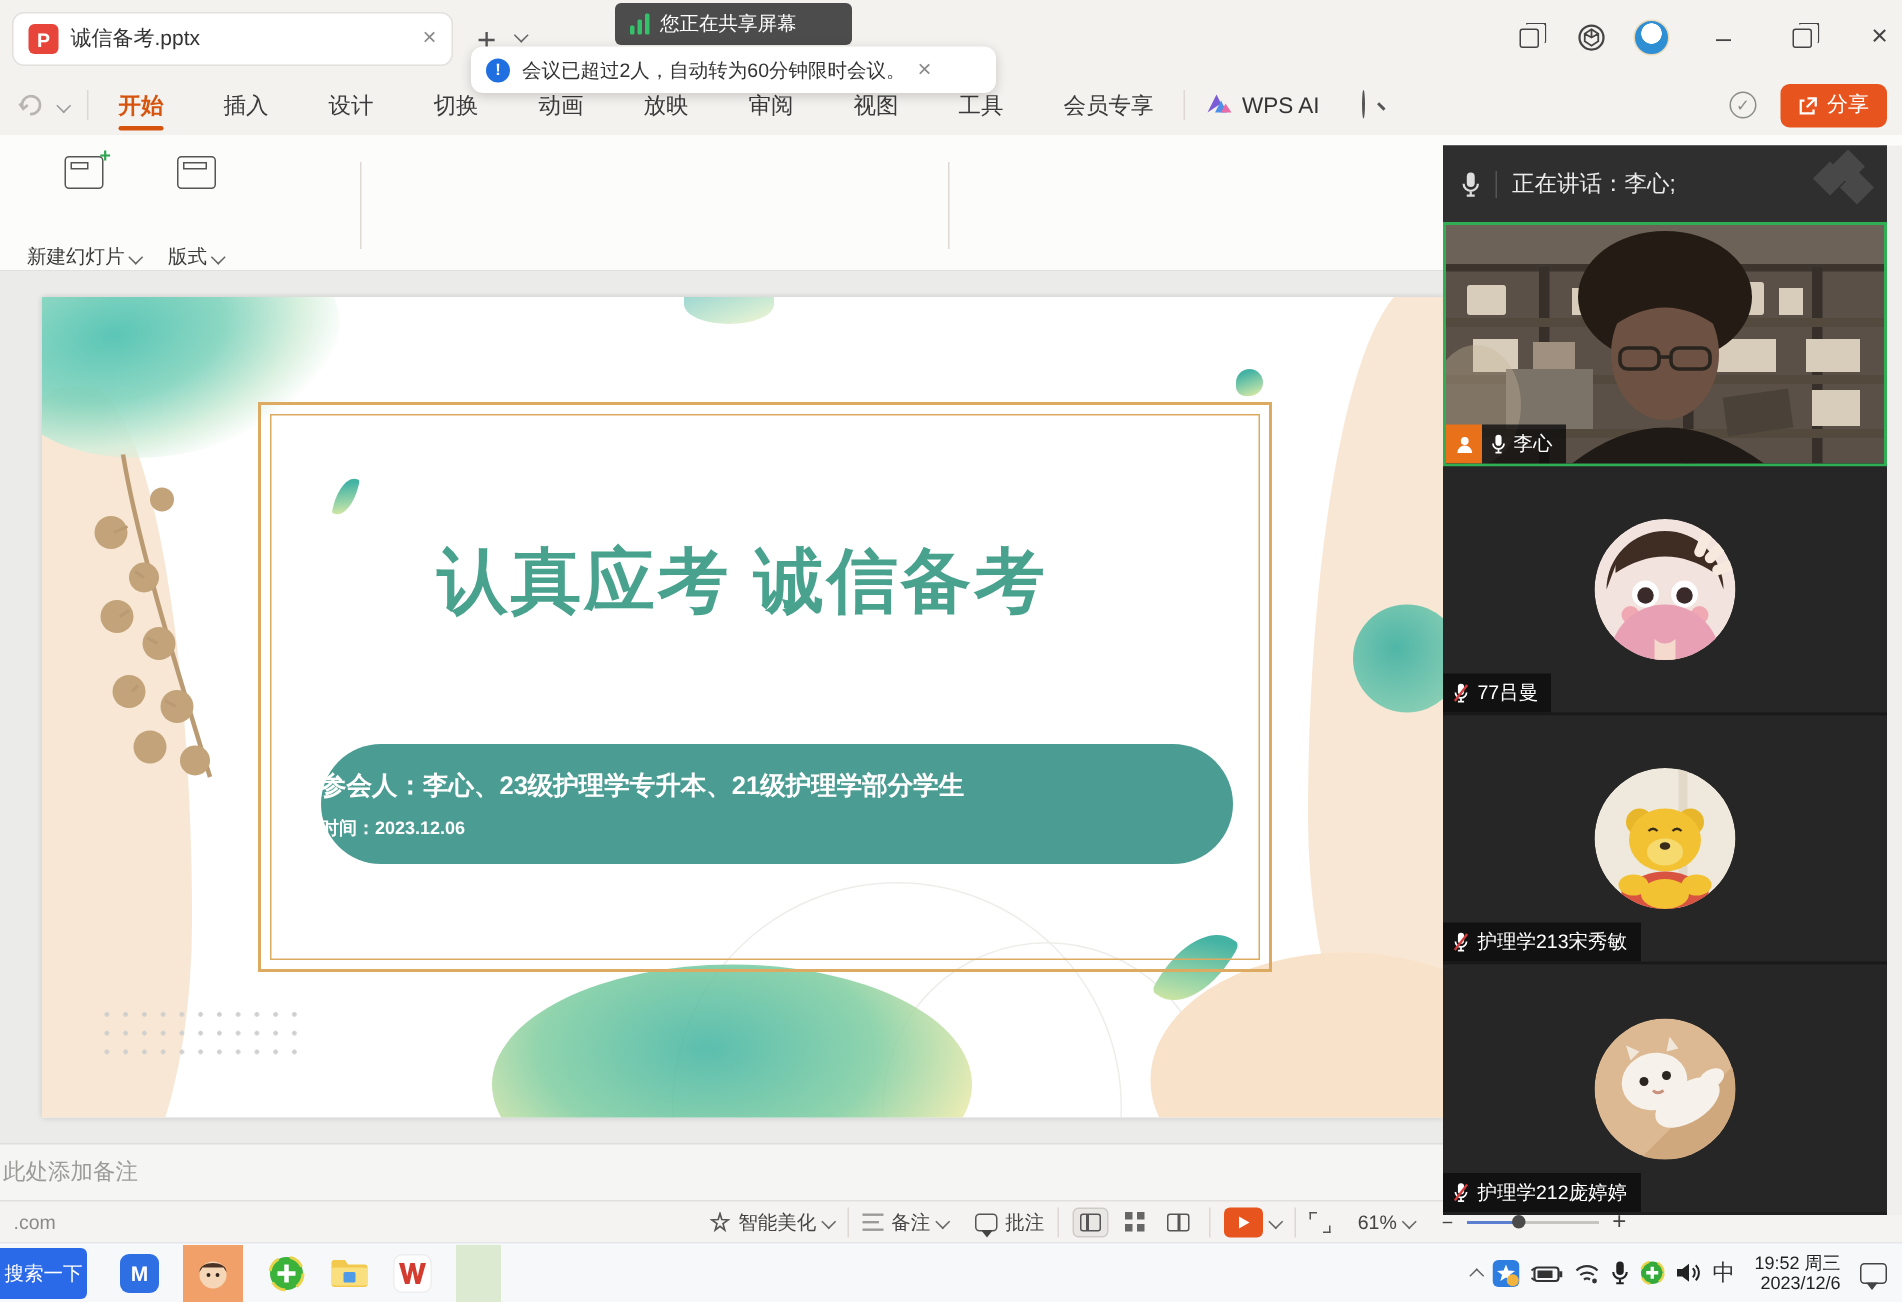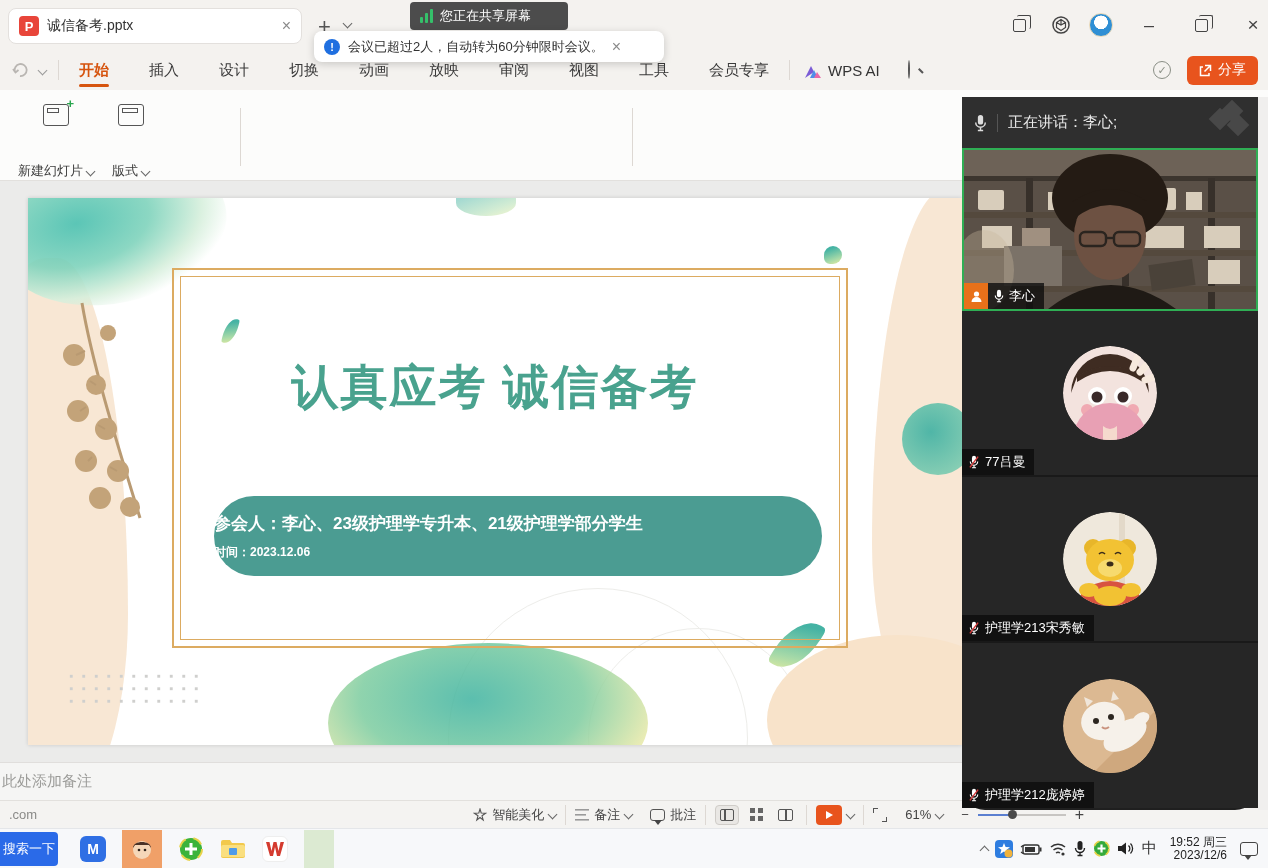--- a/index.html
+++ b/index.html
@@ -29,21 +29,21 @@
   .info-i { width:16px; height:16px; border-radius:50%; background:#1f6fe0; color:#fff; font-size:11px; font-weight:bold; display:flex; align-items:center; justify-content:center; }
   #meet-notice .msg { font-size:13px; color:#333; white-space:nowrap; }
 
   
   #menubar { left:0; top:50px; width:1268px; height:40px; background:#f4f2ef; display:flex; align-items:center; }
   .undo-grp { display:flex; align-items:center; gap:10px; padding:0 12px; }
   .vdiv { width:1px; height:20px; background:#ddd8d3; }
   .menu-item { font-size:15px; color:#3a3a3a; padding:0 20px; height:40px; display:flex; align-items:center; position:relative; white-space:nowrap; }
   .menu-item.active { color:#d6540e; font-weight:bold; }
   .menu-item.active:after { content:""; position:absolute; left:20px; right:20px; bottom:3px; height:3px; border-radius:2px; background:#d6540e; }
-  .wpsai { display:flex; align-items:flex-end; gap:6px; font-size:15px; color:#333; padding:0 14px; }
+  .wpsai { display:flex; align-items:flex-start; gap:6px; font-size:15px; color:#333; padding:0 14px; }
   .mag { width:11px; height:11px; border:1.6px solid #555; border-radius:50%; position:relative; }
   .mag:after { content:""; position:absolute; left:9px; top:9px; width:6px; height:1.6px; background:#555; transform:rotate(45deg); }
   .okcircle { width:18px; height:18px; border:1.5px solid #8a8f86; border-radius:50%; color:#8a8f86; font-size:11px; display:flex; align-items:center; justify-content:center; }
   .share-btn { background:#e8541d; color:#fff; border-radius:6px; height:29px; padding:0 12px; display:flex; align-items:center; gap:6px; font-size:14px; }
 
   
   #ribbon { left:0; top:90px; width:1268px; height:91px; background:#fcfcfb; border-bottom:1px solid #e2e0dd; }
   .rb-big { position:absolute; display:flex; flex-direction:column; align-items:center; gap:6px; color:#3c3c3c; font-size:13px; }
   .rb-ico { width:26px; height:22px; border:1.6px solid #555; border-radius:3px; position:relative; }
   .rb-ico.plus:after { content:"+"; position:absolute; right:-6px; top:-9px; color:#2aa64f; font-size:13px; font-weight:bold; }
@@ -104,21 +104,21 @@
   #taskbar { left:0; top:828px; width:1268px; height:40px; background:#f7f8fa; border-top:1px solid #e4e6e9; display:flex; align-items:center; }
   .tk-search { width:58px; height:34px; background:#2a6ae8; color:#fff; font-size:13px; display:flex; align-items:center; justify-content:center; border-radius:0 4px 4px 0; margin-right:14px; white-space:nowrap; overflow:hidden; }
   .tk-ico { width:26px; height:26px; border-radius:6px; margin:0 8px; display:flex; align-items:center; justify-content:center; font-weight:bold; font-size:14px; }
   .tray { margin-left:auto; display:flex; align-items:center; gap:7px; padding-right:10px; color:#333; }
   .tray .t { font-size:15px; }
   .clock { text-align:right; font-size:12px; line-height:13px; color:#222; margin:0 6px; }
   .bubble { width:18px; height:14px; border:1.5px solid #444; border-radius:3px; position:relative; }
   .bubble:after { content:""; position:absolute; left:3px; bottom:-5px; border-left:4px solid transparent; border-right:4px solid transparent; border-top:5px solid #444; }
 
   
-  #meeting { left:962px; top:97px; width:296px; height:713px; background:#1f1f1f; z-index:8;border-radius:23px; }
+  #meeting { left:962px; top:97px; width:296px; height:713px; background:#1f1f1f; z-index:8; }
   #meet-head { height:51px; background:#2f2f2f; display:flex; align-items:center; gap:10px; padding:0 12px; position:relative; overflow:hidden; }
   #meet-head .txt { color:#ececec; font-size:15px; }
   .wm { position:absolute; right:6px; top:6px; width:40px; height:40px; opacity:.18; }
   .wm i { position:absolute; width:16px; height:16px; background:#bbb; transform:rotate(45deg); }
   .tile { position:relative; background:#262626; border-bottom:2px solid #191919; overflow:hidden; }
   .tile.speaking { border:2px solid #2fae54; }
   .avatar { position:absolute; left:50%; top:50%; transform:translate(-50%,-50%); width:94px; height:94px; border-radius:50%; overflow:hidden; }
   .np { position:absolute; left:0; bottom:0; display:flex; align-items:stretch; font-size:13px; color:#fff; }
   .np .badge { width:24px; background:#e8711a; display:flex; align-items:center; justify-content:center; }
   .np .seg { background:rgba(12,12,12,.78); display:flex; align-items:center; gap:5px; padding:4px 9px 4px 6px; }

